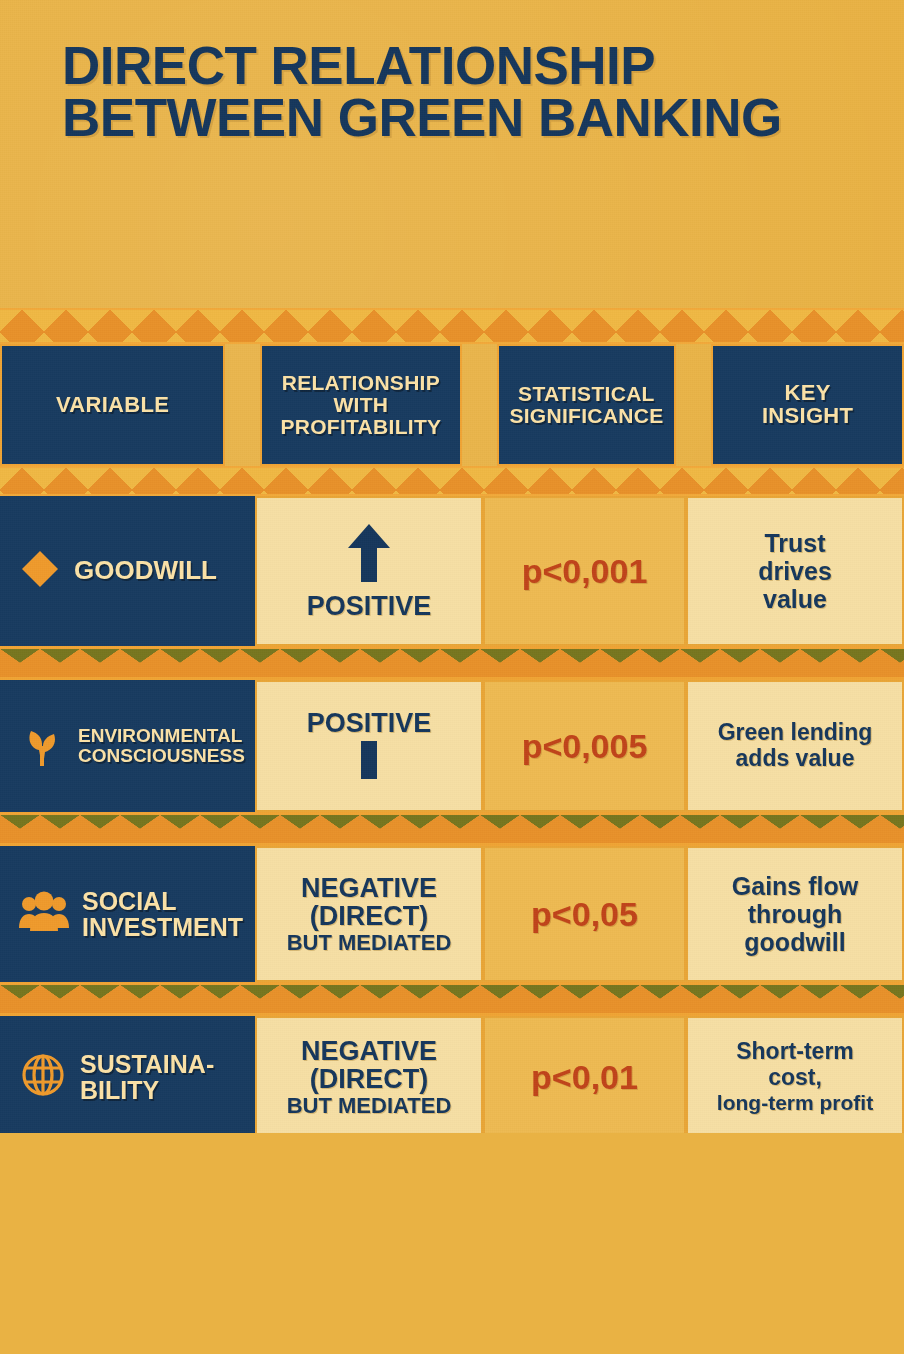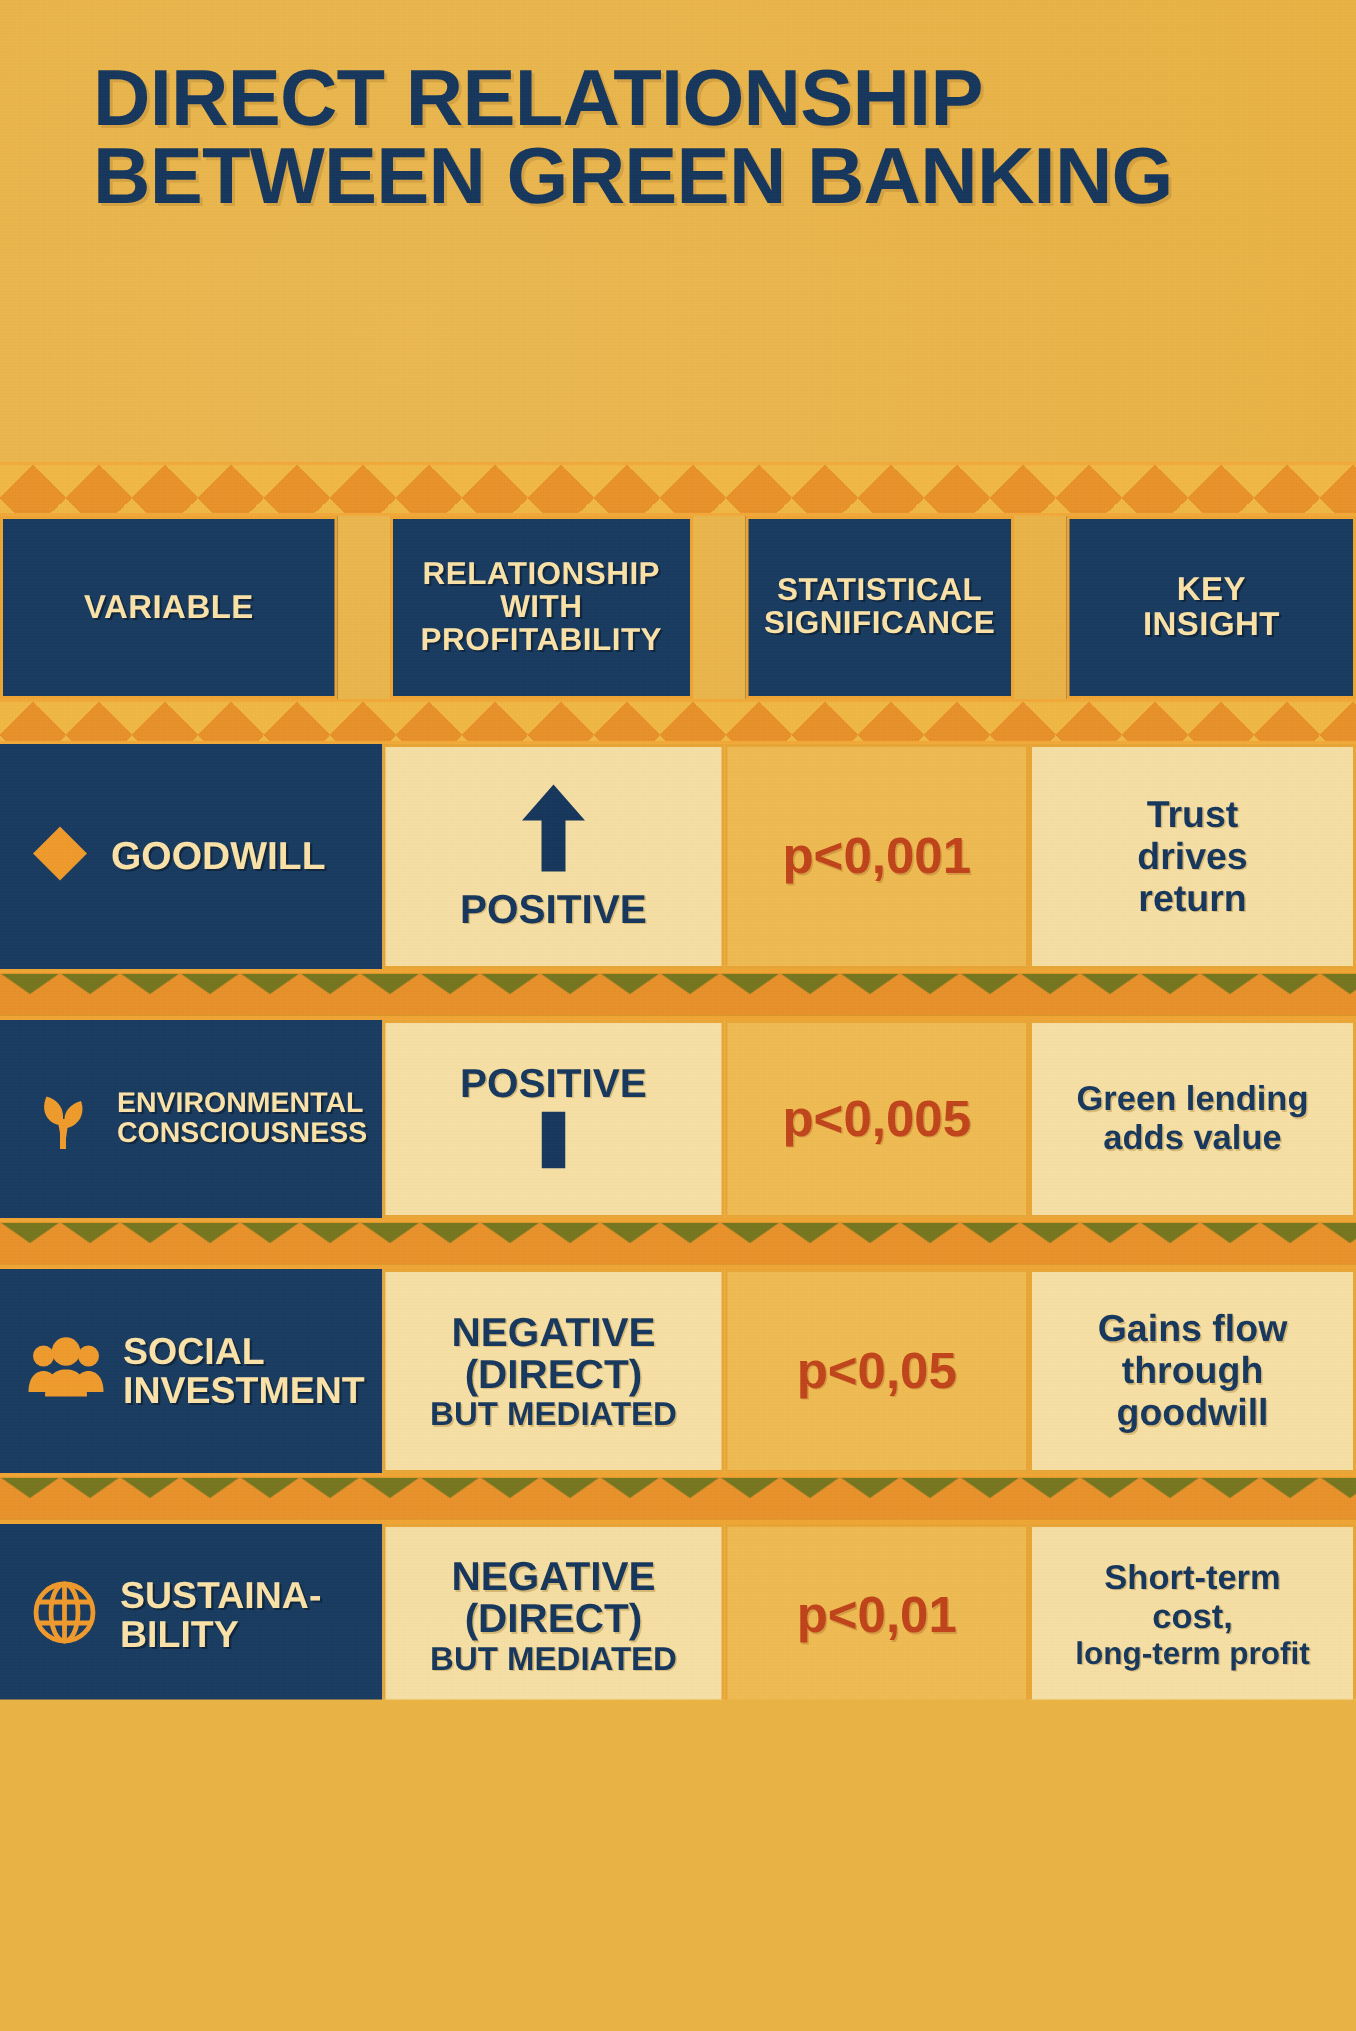--- a/index.html
+++ b/index.html
@@ -249,21 +249,21 @@
       </span>
       <span class="rel-main">POSITIVE</span>
     </div>
     <div class="cell c3 sig-cell">
       <span>p&lt;0,001</span>
     </div>
     <div class="cell c4 ins-cell">
       <div>
         <div>Trust</div>
         <div>drives</div>
-        <div>return</div>
+        <div>value</div>
       </div>
     </div>
   </div>
 
   <div class="band tri" style="top:646px;height:34px;"></div>
 
   <div class="trow" style="top:680px;height:132px;">
     <div class="cell c1 var-cell">
       <span class="icon">
         <svg width="48" height="48" viewBox="0 0 48 48">

